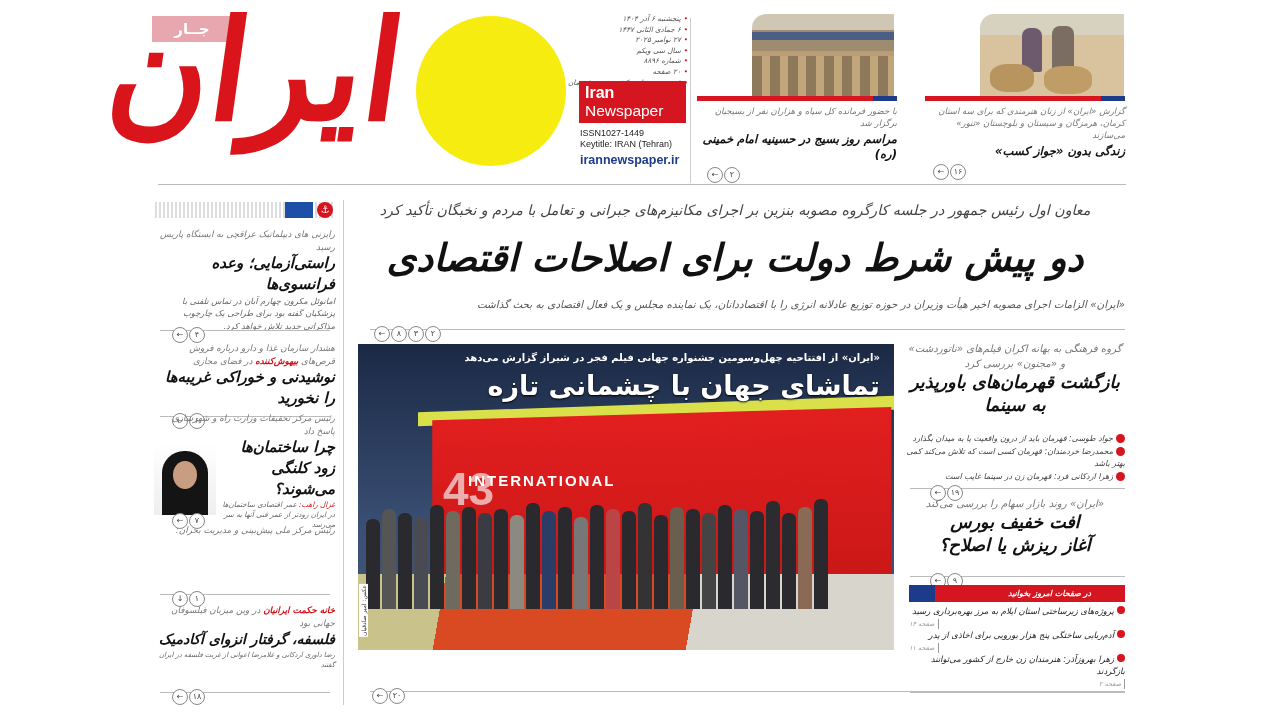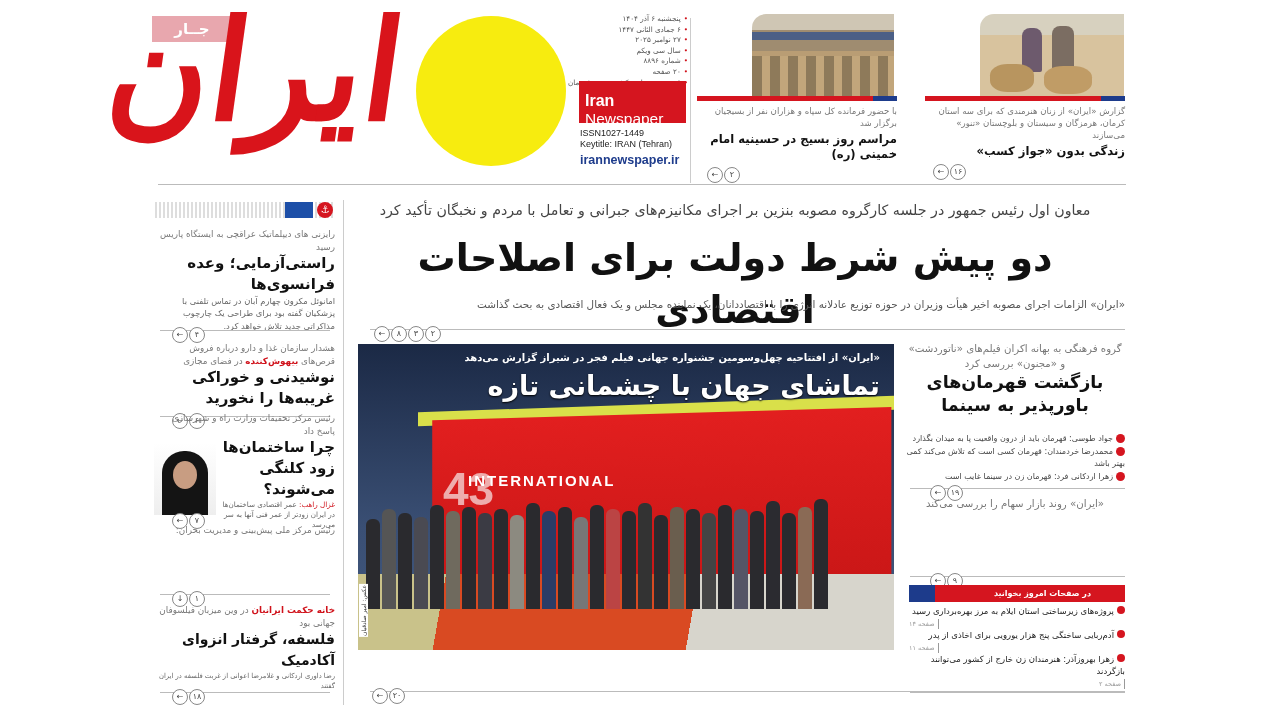--- a/index.html
+++ b/index.html
@@ -1,29 +1,29 @@
 <!DOCTYPE html>
 <html><head>
 <meta charset="utf-8">
 <style>
   html,body{margin:0;padding:0;background:#fff;}
   body{width:1280px;height:720px;position:relative;overflow:hidden;font-family:"DejaVu Sans",sans-serif;color:#111;}
   .abs{position:absolute;}
-  .rtl{direction:rtl;text-align:right;}
+  .rtl{direction:rtl;text-align:right;font-style:italic;}
   .red{color:#d0121b;}
   
   .logo{left:150px;top:10px;width:255px;height:165px;}
   .logo-word{position:absolute;right:2px;top:-8px;font-family:"DejaVu Serif",serif;font-weight:bold;font-size:138px;color:#d9141b;line-height:1;direction:rtl;letter-spacing:-6px;transform:skewX(-8deg);}
   .jaar{position:absolute;left:2px;top:6px;width:80px;height:26px;background:#e8a7ae;color:#fff;font-size:15px;font-weight:bold;text-align:center;line-height:26px;direction:rtl;}
   .sun{left:416px;top:16px;width:150px;height:150px;border-radius:50%;background:#f7ec0f;}
   .issue{left:578px;top:14px;width:110px;}
   .issue li{list-style:none;font-size:7.2px;line-height:10.6px;color:#555;white-space:nowrap;}
   .issue li::before{content:"•";color:#d0121b;margin-left:3px;}
   .brand-box{left:579px;top:81px;width:107px;height:42px;background:#d5151f;color:#fff;font-family:"Liberation Sans",sans-serif;padding-left:6px;box-sizing:border-box;}
-  .brand-box .b1{font-size:16px;font-weight:bold;line-height:18px;margin-top:11px;}
+  .brand-box .b1{font-size:16px;font-weight:bold;line-height:18px;margin-top:3px;}
   .brand-box .b2{font-size:15.5px;line-height:17px;}
   .issn{left:580px;top:128px;font-family:"Liberation Sans",sans-serif;font-size:9px;line-height:11px;color:#222;}
   .site{left:580px;top:153px;font-family:"Liberation Sans",sans-serif;font-size:12.5px;font-weight:bold;color:#1e3c8c;}
   .vline{left:690px;top:18px;width:1px;height:165px;background:#ccc;}
   
   .teaser-img{border-radius:14px 0 0 0;overflow:hidden;}
   .bar-rb{height:5px;background:linear-gradient(to right,#d5151f 0 88%,#1d3b8b 88% 100%);}
   .tz-sub{font-size:8.6px;line-height:12px;color:#777;}
   .tz-title{font-size:11.6px;font-weight:bold;line-height:15px;color:#111;margin-top:3px;}
   .pg{display:inline-flex;direction:ltr;gap:1px;align-items:center;}
@@ -273,20 +273,21 @@
 <div class="abs" style="left:910px;top:480px;width:215px;">
   <div class="hr" style="position:absolute;top:8px;width:215px;"></div>
   <div class="pg" style="position:relative;margin-left:20px;">
       <span>←</span>
       <span>۱۹</span>
     </div>
 </div>
 
 <div class="abs rc rtl" style="top:496px;">
   <div class="s" style="text-align:center;">«ایران» روند بازار سهام را بررسی می‌کند</div>
+  <div class="t" style="text-align:center;width:160px;margin:0 auto;">افت خفیف بورس آغاز ریزش یا اصلاح؟</div>
 </div>
 <div class="abs" style="left:910px;top:568px;width:215px;">
   <div class="hr" style="position:absolute;top:8px;width:215px;"></div>
   <div class="pg" style="position:relative;margin-left:20px;">
       <span>←</span>
       <span>۹</span>
     </div>
 </div>
 
 <div class="abs today-bar rtl"><span style="padding-right:34px;">در صفحات امروز بخوانید</span></div>

